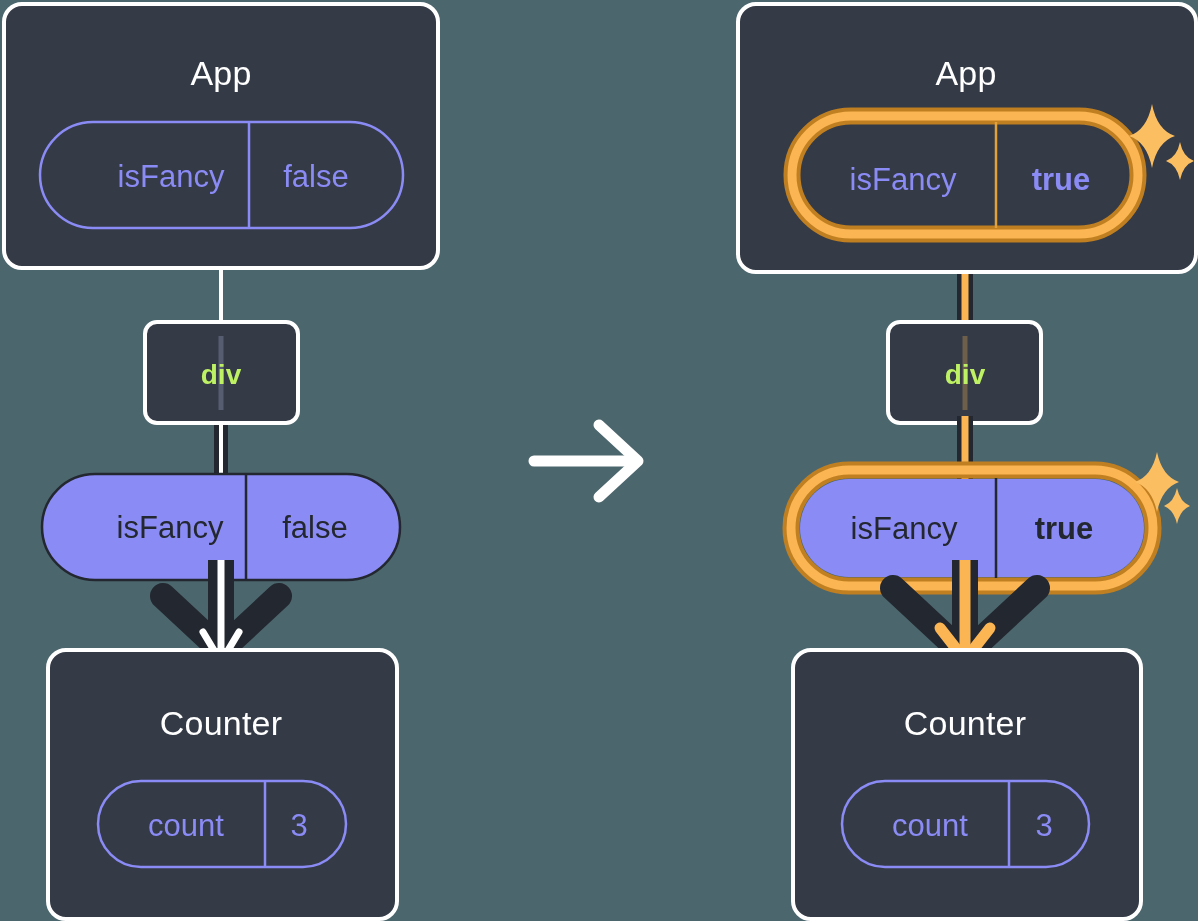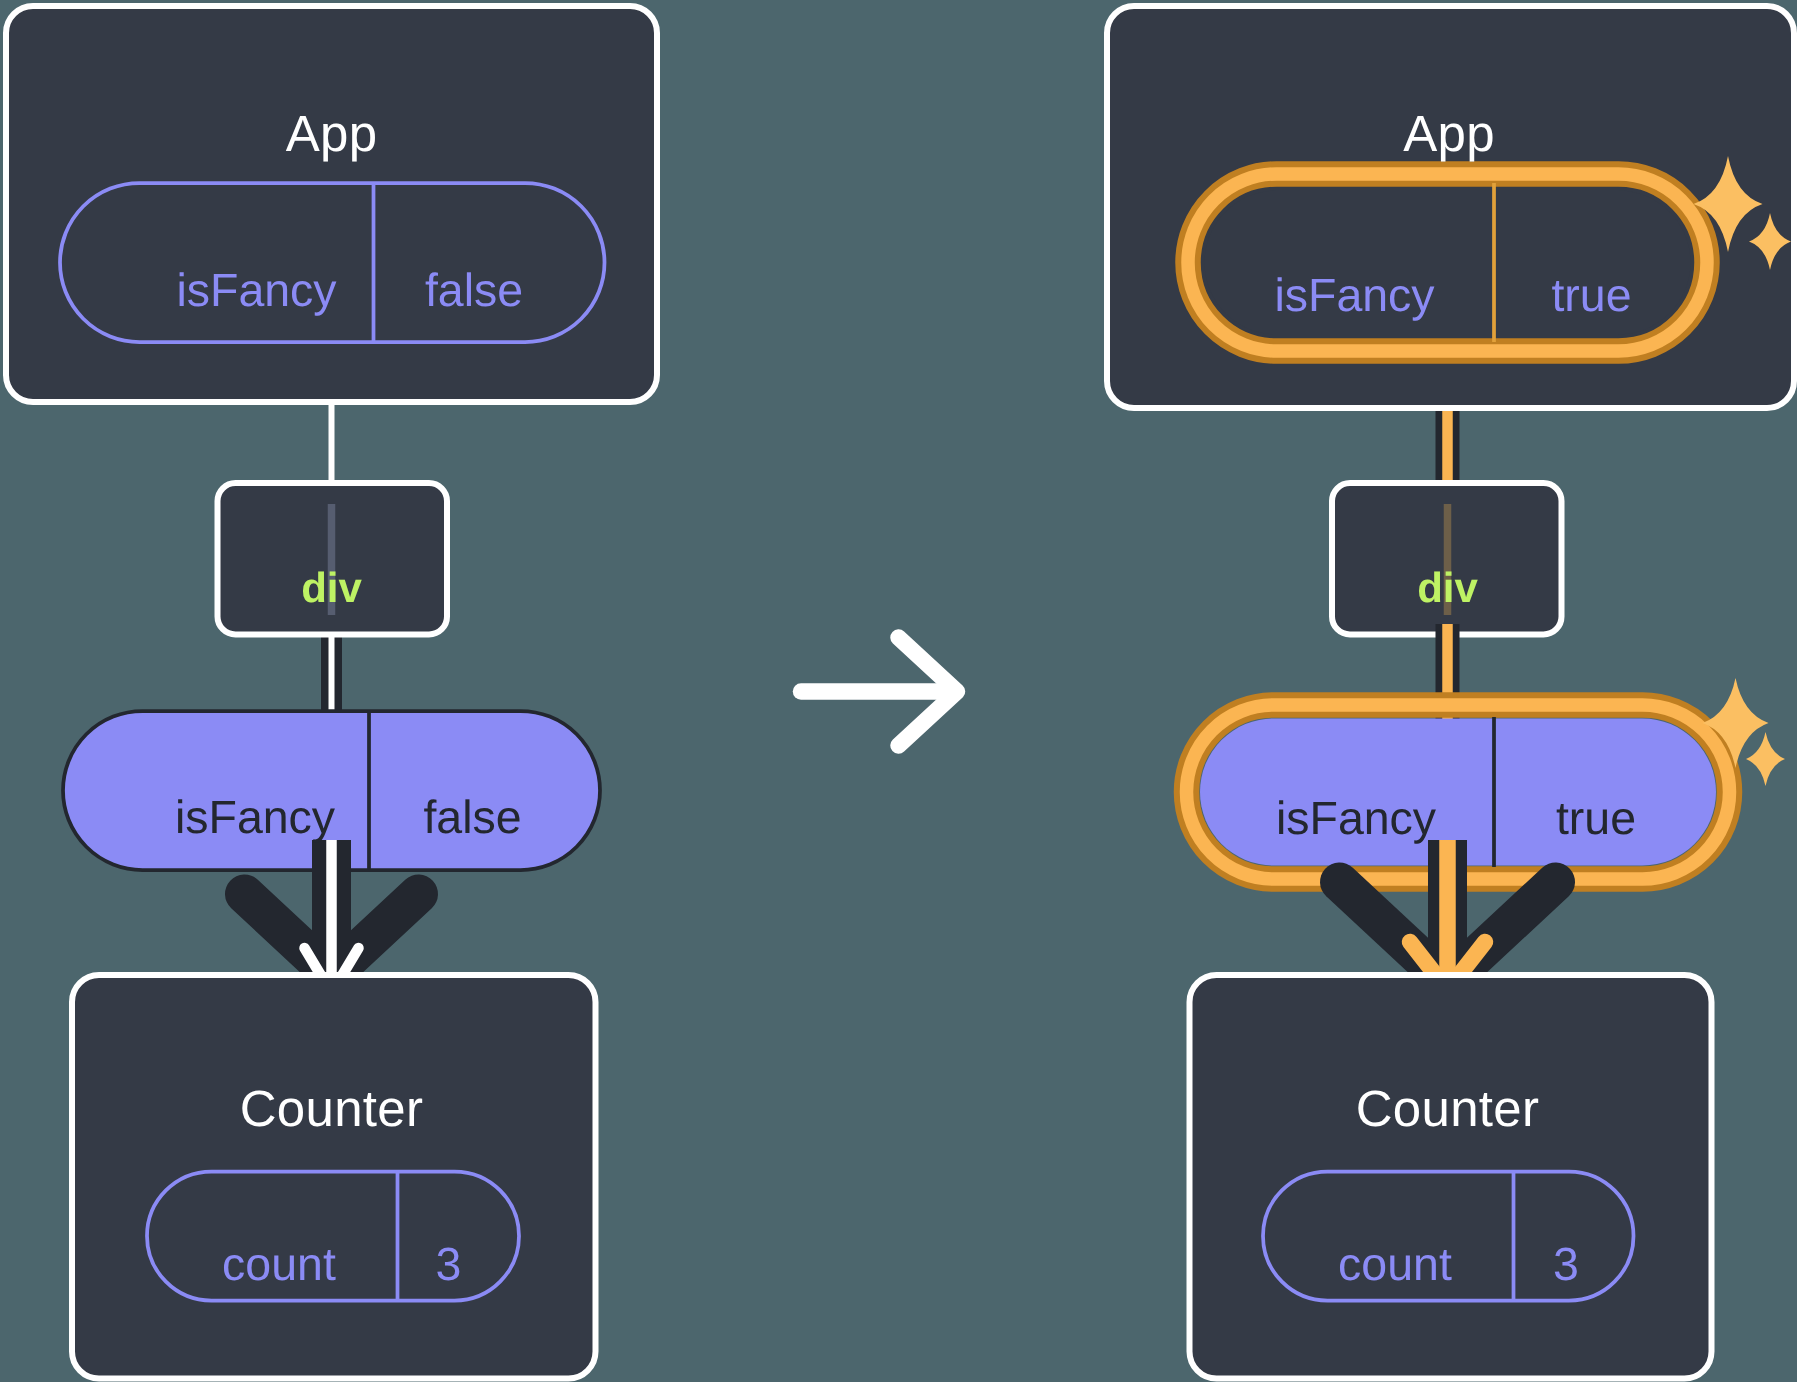--- a/index.html
+++ b/index.html
@@ -23,21 +23,20 @@
     left: 0;
     top: 0;
     width: 1198px;
     height: 921px;
     overflow: visible;
   }
   .lbl {
     position: absolute;
     white-space: nowrap;
     pointer-events: none;
-    margin-top: 17px;
   }
   .comp-title {
     color: #ffffff;
     font-size: 34px;
     font-weight: 400;
     letter-spacing: 0.2px;
   }
   .node-title {
     color: #bef264;
     font-size: 28px;
@@ -47,21 +46,21 @@
     color: #8b8bf5;
     font-size: 31px;
     font-weight: 400;
   }
   .pill-txt-filled {
     color: #23272f;
     font-size: 31px;
     font-weight: 400;
   }
   .pill-txt-bold {
-    font-weight: 400;
+    font-weight: 700;
   }
   .ctr {
     transform: translate(-50%, -50%);
   }
 </style>
 </head>
 <body>
 
 <div id="stage">
 

